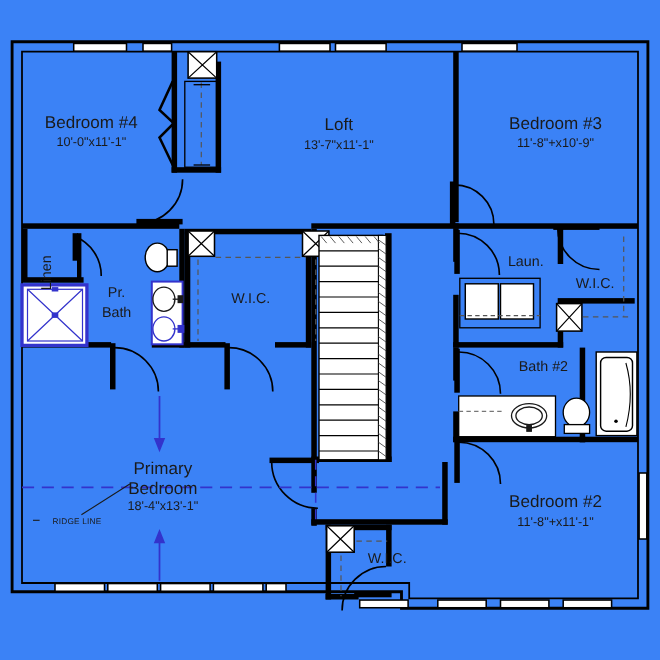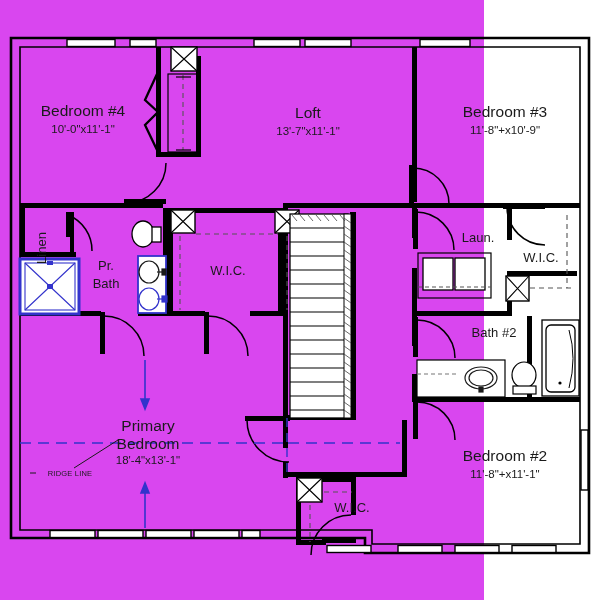--- a/index.html
+++ b/index.html
@@ -1,17 +1,17 @@
 <!DOCTYPE html>
 <html><head>
 <meta charset="utf-8">
 <style>
   html,body{margin:0;padding:0;background:#ffffff;}
   body{width:600px;height:600px;font-family:"Liberation Sans",sans-serif;overflow:hidden;}
-  #plan{position:relative;width:484px;height:600px;background:#d946ef;}
+  #plan{position:relative;width:600px;height:600px;background:#3b82f6;}
   svg{display:block;}
   .rlabel{font-family:"Liberation Sans",sans-serif;fill:#1a1a1a;text-anchor:middle;}
   .rname{font-size:15.5px;}
   .rdim{font-size:11.5px;}
   .rsmall{font-size:13px;}
   .rtiny{font-size:7.5px;letter-spacing:.2px;}
 </style>
 </head>
 <body>
 

